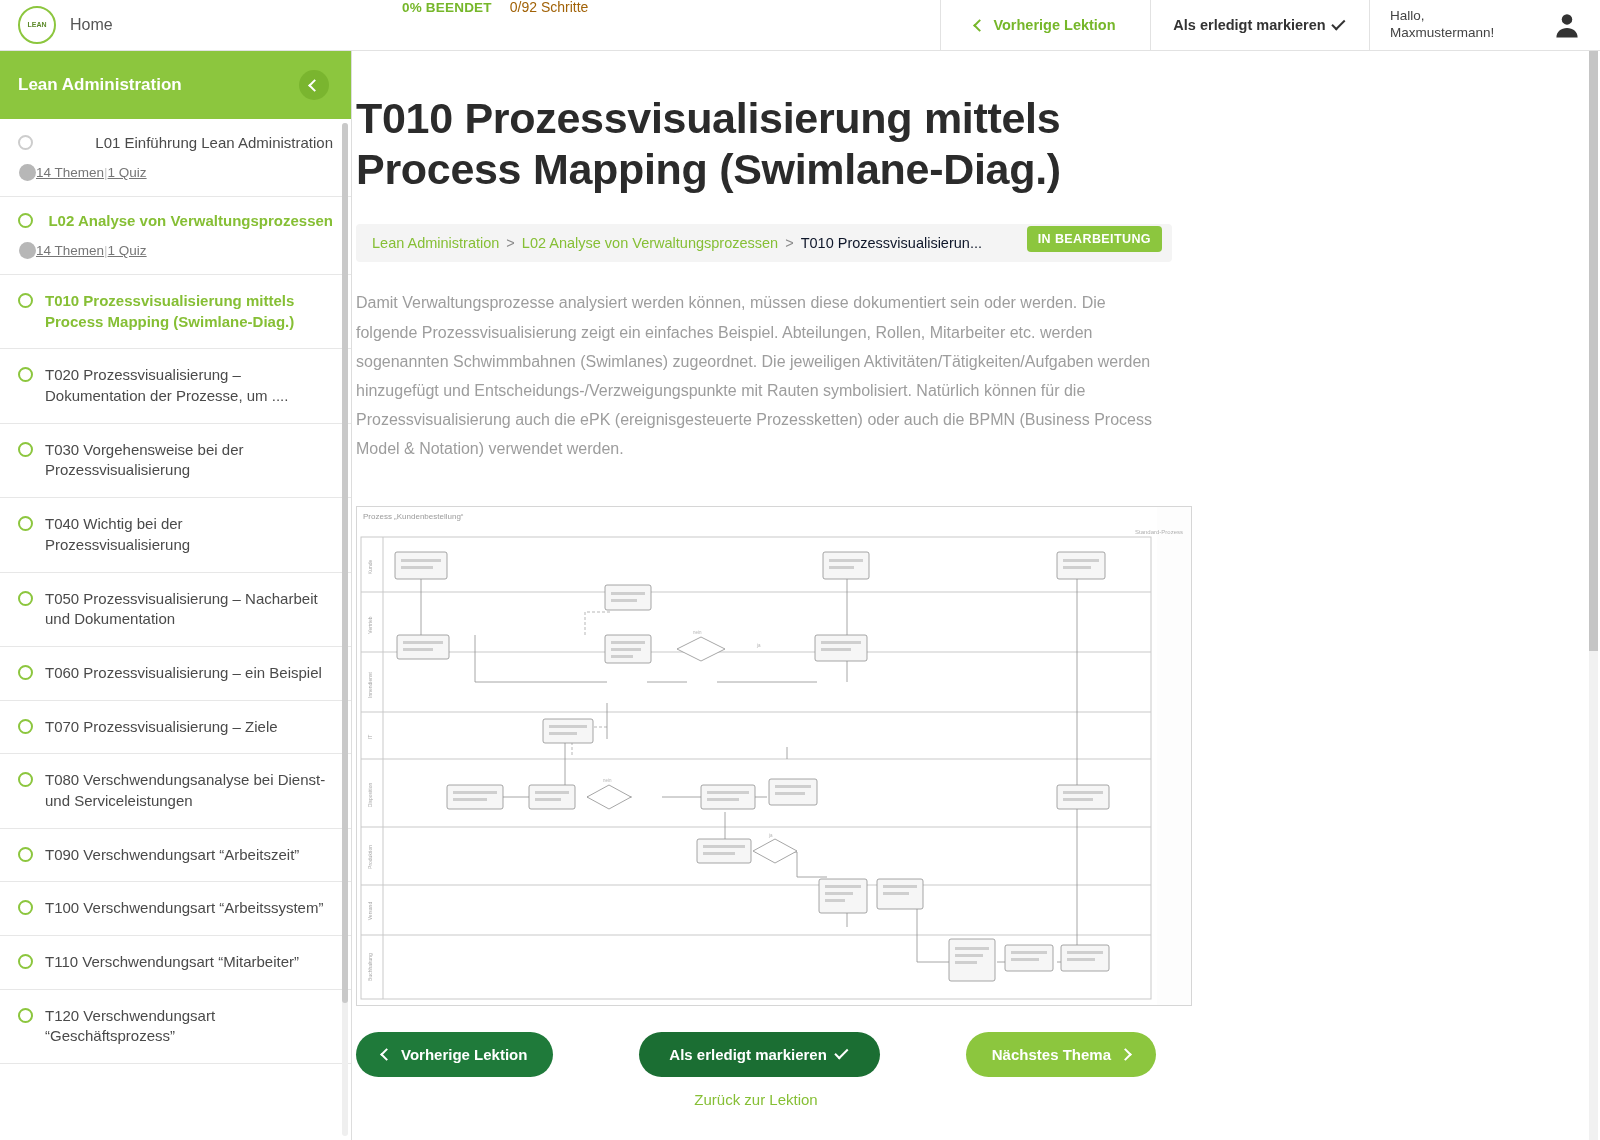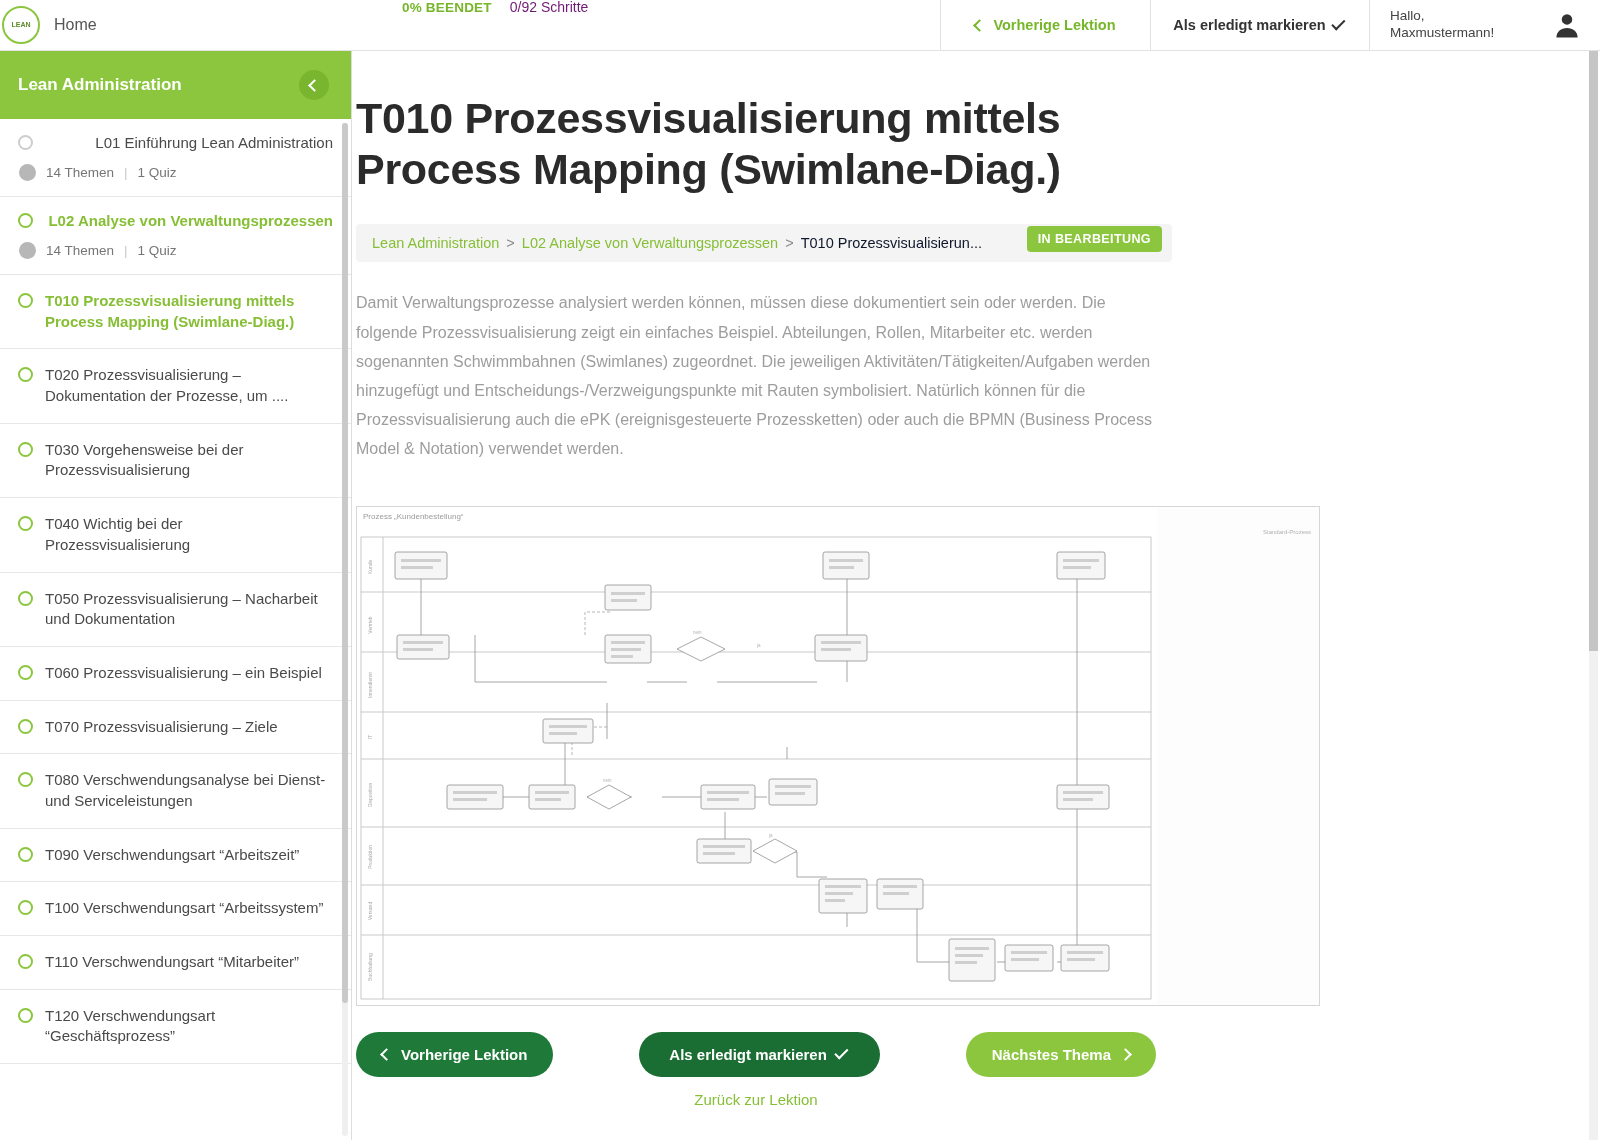--- a/index.html
+++ b/index.html
@@ -18,21 +18,21 @@
     align-items: stretch;
     height: 51px;
     border-bottom: 1px solid #e2e2e2;
     background: #ffffff;
   }
   .tb-left {
     display: flex;
     align-items: center;
     width: 352px;
     gap: 14px;
-    padding-left: 2px;
+    padding-left: 18px;
   }
   .logo {
     width: 38px; height: 38px;
     border-radius: 50%;
     border: 2px solid #8cc63e;
     display: flex; align-items: center; justify-content: center;
     font-size: 7px; color: #5d8a2a; font-weight: bold;
     line-height: 1.05;
     text-align: center;
     overflow: hidden;
@@ -58,21 +58,21 @@
     padding-left: 10px;
   }
   .pct {
     font-size: 13.5px;
     font-weight: bold;
     color: #76b72a;
     letter-spacing: .2px;
   }
   .steps {
     font-size: 14px;
-    color: #701a75;
+    color: #a16207;
   }
   .progress-track {
     margin-top: 8px;
     height: 5px;
     background: #e8e8e8;
     border-radius: 3px;
     width: 100%;
   }
   .progress-fill {
     height: 100%;
@@ -205,25 +205,25 @@
     cursor: pointer;
     justify-content: space-between;
   }
   .lesson-row.active {
     color: #86bf35;
     font-weight: bold;
   }
   .meta-row {
     display: flex;
     align-items: center;
-    gap: 10px;
     padding: 0 18px 15px 18px;
     border-bottom: 1px solid #e7e7e7;
     font-size: 13.5px;
     color: #767676;
+    text-decoration: underline;
   }
   .dot-gray {
     width: 17px; height: 17px;
     border-radius: 50%;
     background: #b7b7b7;
     display: inline-block;
     margin-left: 1px;
   }
   .meta-sep { color: #c9c9c9; }
   .ring {
@@ -302,21 +302,21 @@
     max-width: 800px;
     font-size: 16px;
     line-height: 1.82;
     color: #9d9d9d;
     margin-bottom: 43px;
     filter: blur(0.55px);
   }
   .diagram-frame {
     border: 1px solid #d6d6d6;
     background: #fdfdfd;
-    width: 964px;
+    width: 836px;
     height: 500px;
     position: relative;
     overflow: hidden;
     filter: blur(0.4px);
   }
   .diagram-caption {
     position: absolute;
     left: 6px; top: 5px;
     font-size: 8px;
     color: #9b9b9b;

